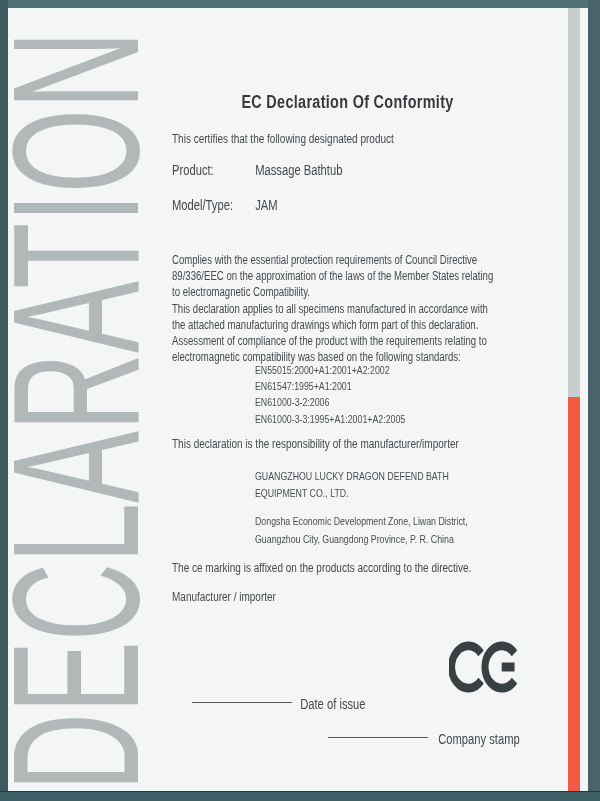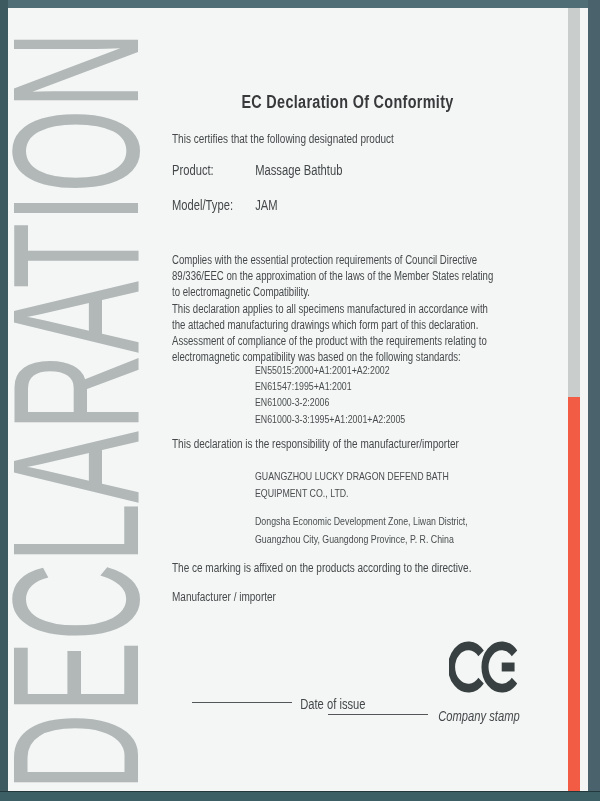--- a/index.html
+++ b/index.html
@@ -46,21 +46,21 @@
   #responsibility{left:172px;top:437px;font-size:12.5px;}
   #company-name{left:255px;top:468px;font-size:11px;line-height:17px;color:#4a4d4f;}
   #company-address{left:255px;top:513px;font-size:11px;line-height:17.5px;color:#4a4d4f;}
   #ce-note{left:172px;top:561px;font-size:12.5px;}
   #manufacturer-line{left:172px;top:590px;font-size:12.5px;}
   #ce-logo{position:absolute;z-index:2;left:449px;top:641px;}
   .sig{position:absolute;z-index:2;display:flex;align-items:center;justify-content:space-between;}
   .sig-rule{width:100px;height:0;border-top:1.6px solid #53575a;}
   .sig-label{margin-top:3px;font-size:14px;color:#45484a;white-space:nowrap;transform:scaleX(0.8);}
   #sig-date{left:192px;top:693px;}
-  #sig-stamp{left:328px;top:705px;font-style:italic;}
+  #sig-stamp{left:328px;top:728px;}
 </style>
 </head>
 <body>
 
 <div id="border-top" class="border-strip"></div>
 <div id="border-left" class="border-strip"></div>
 <div id="border-right" class="border-strip"></div>
 <div id="border-bottom" class="border-strip"></div>
 
 <div id="page"></div>

